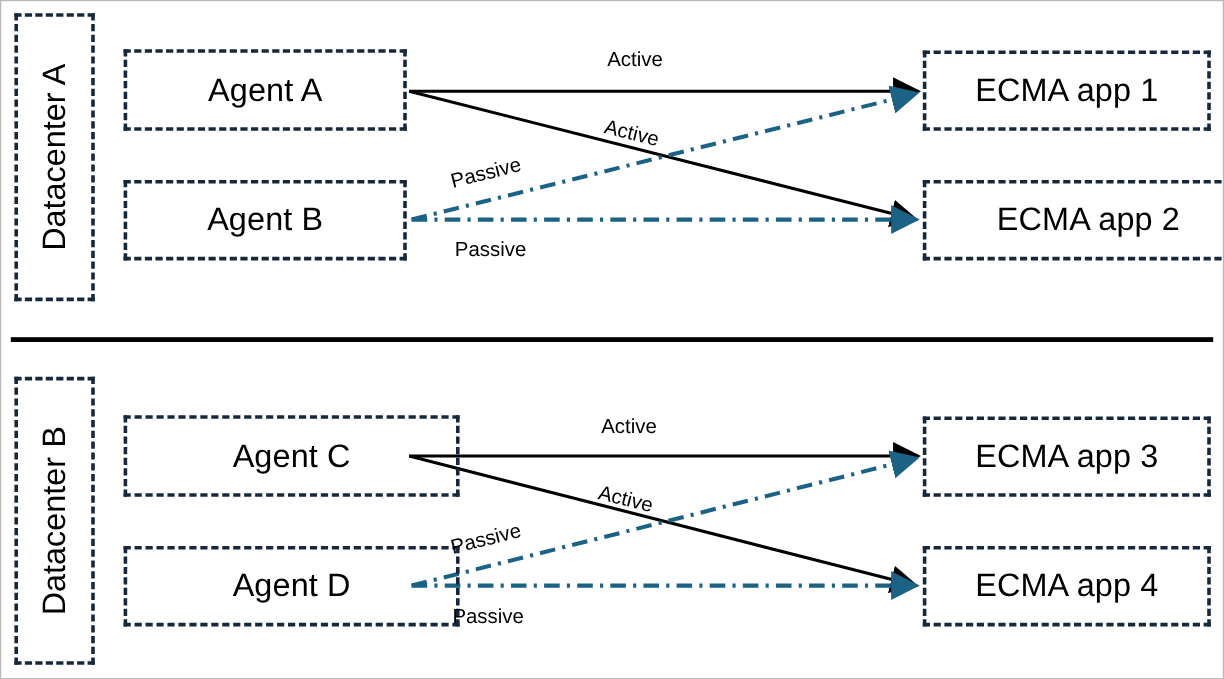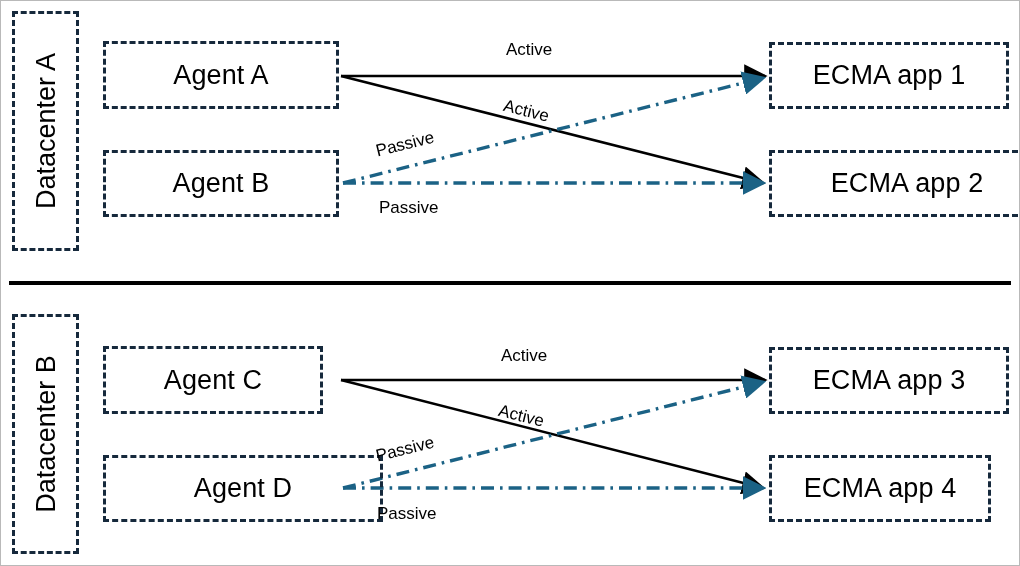--- a/index.html
+++ b/index.html
@@ -126,33 +126,33 @@
   <span class="edgelabel" style="left:373px; top:142px; transform: rotate(-14deg); transform-origin: left top;">Passive</span>
 
   <span class="edgelabel" style="left:378px; top:198px;">Passive</span>
 
   <div class="divider" style="left:8px; top:280px; width:1002px; height:4px;"></div>
 
   <div class="zonebox" style="left:11px; top:313px; width:67px; height:240px;">
     <span class="zonelabel">Datacenter B</span>
   </div>
 
-  <div class="dashbox" style="left:102px; top:345px; width:220px; height:68px;">
+  <div class="dashbox" style="left:102px; top:345px; width:280px; height:68px;">
     <span class="boxlabel">Agent C</span>
   </div>
 
   <div class="dashbox" style="left:102px; top:454px; width:280px; height:67px;">
     <span class="boxlabel">Agent D</span>
   </div>
 
   <div class="dashbox" style="left:768px; top:346px; width:240px; height:67px;">
     <span class="boxlabel">ECMA app 3</span>
   </div>
 
-  <div class="dashbox" style="left:768px; top:454px; width:222px; height:67px;">
+  <div class="dashbox" style="left:768px; top:454px; width:240px; height:67px;">
     <span class="boxlabel">ECMA app 4</span>
   </div>
 
   <span class="edgelabel" style="left:500px; top:346px;">Active</span>
 
   <span class="edgelabel" style="left:500px; top:401px; transform: rotate(14deg); transform-origin: left top;">Active</span>
 
   <span class="edgelabel" style="left:373px; top:447px; transform: rotate(-14deg); transform-origin: left top;">Passive</span>
 
   <span class="edgelabel" style="left:376px; top:504px;">Passive</span>

